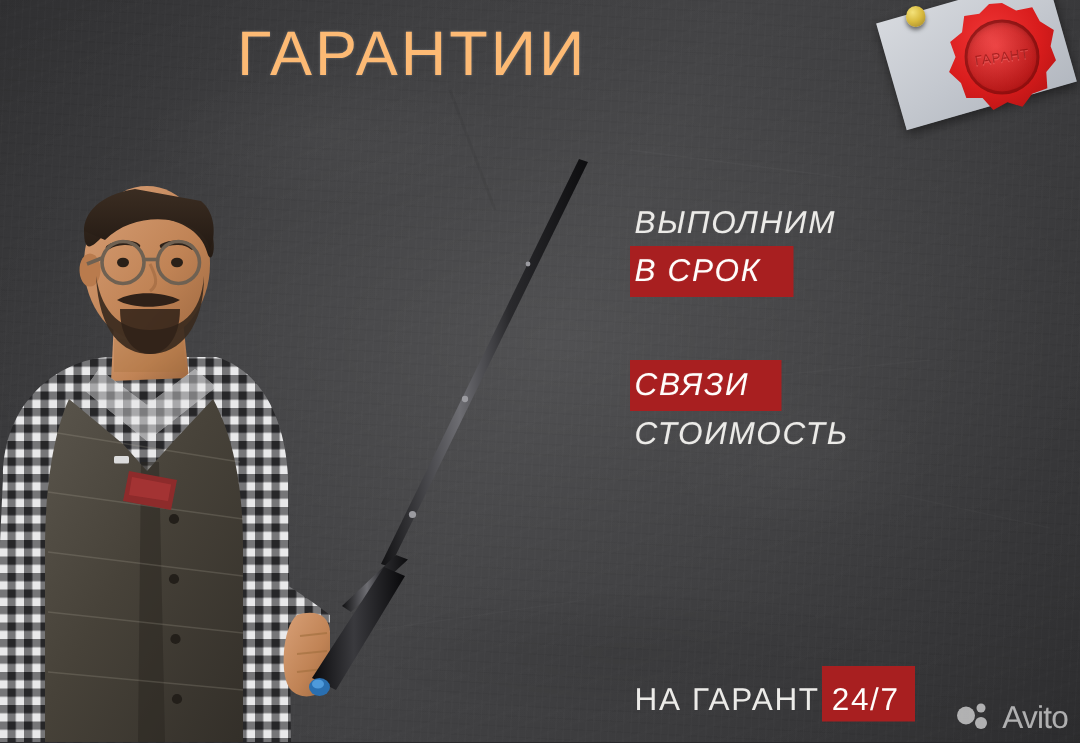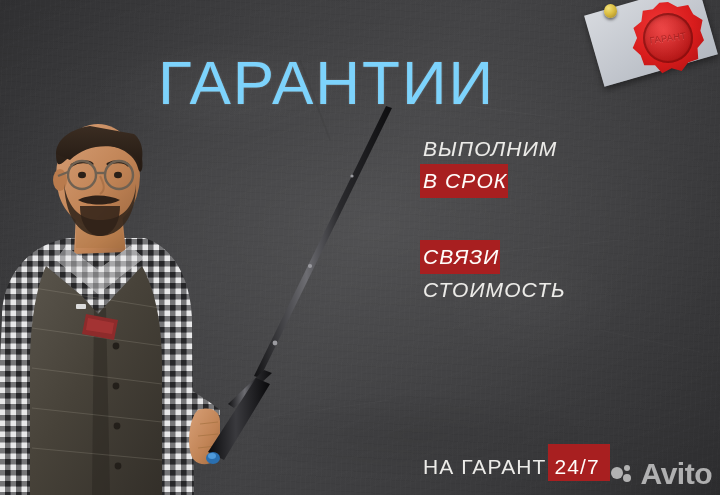--- a/index.html
+++ b/index.html
@@ -34,45 +34,44 @@
       radial-gradient(ellipse 28% 16% at 30% 18%, rgba(255,255,255,.05), rgba(0,0,0,0) 70%),
       radial-gradient(ellipse 22% 20% at 74% 62%, rgba(255,255,255,.035), rgba(0,0,0,0) 70%),
       radial-gradient(ellipse 34% 12% at 58% 88%, rgba(0,0,0,.10), rgba(0,0,0,0) 70%),
       radial-gradient(ellipse 18% 26% at 12% 70%, rgba(0,0,0,.12), rgba(0,0,0,0) 72%);
   }
   .board-scratch{position:absolute;inset:0;opacity:.35;}
 
   
   .headline{
     position:absolute;left:158px;top:15px;
-    font-size:62px;line-height:1;
+    font-size:42px;line-height:1;
     letter-spacing:2px;
-    color:#7dd3fc;
+    color:#fdba74;
     font-weight:400;
     text-shadow:0 0 2px rgba(255,255,255,.25);
-    margin-top:37px;
   }
 
   
   .copy{
     position:absolute;left:423px;top:133px;width:258px;
     color:#ecebe8;
     font-size:21px;
     letter-spacing:1.1px;
     line-height:31px;
     text-shadow:0 0 1px rgba(255,255,255,.2);
   }
   .copy .para{margin:0 0 42px 0;}
   .copy .para:last-child{margin-bottom:0;}
   .line{display:block;white-space:nowrap;font-style:italic;}
   .hl{
     display:inline-block;
     background:#a81f20;
     color:#fffdfb;
-    padding:1px 1px 2px 3px;
+    padding:1px 22px 2px 3px;
     margin-left:-3px;
     box-decoration-break:clone;
   }
   .last{position:absolute;left:423px;top:444px;width:290px;
     color:#ecebe8;font-size:21px;letter-spacing:1.1px;white-space:nowrap;}
   .last .hl{margin-left:2px;padding:11px 10px 2px 6px;}
 
   
   .card-wrap{position:absolute;left:588px;top:-14px;width:132px;height:118px;}
   .paper{
@@ -116,21 +115,21 @@
   .avito{
     position:absolute;right:8px;bottom:6px;
     display:flex;align-items:center;gap:4px;
     opacity:.62;
   }
   .avito-dots{position:relative;width:26px;height:22px;}
   .avito-dots i{position:absolute;display:block;border-radius:50%;background:#ffffff;}
   .avito-dots i:nth-child(1){left:0;top:4px;width:12px;height:12px;}
   .avito-dots i:nth-child(2){left:13px;top:2px;width:6px;height:6px;}
   .avito-dots i:nth-child(3){left:12px;top:11px;width:8px;height:8px;}
-  .avito-text{color:#ffffff;font-size:30px;font-weight:700;letter-spacing:-.5px;line-height:1;}
+  .avito-text{color:#ffffff;font-size:21px;font-weight:400;letter-spacing:-.5px;line-height:1;}
 </style>
 </head>
 <body>
 
 <div class="stage">
 
   <div class="board">
     <div class="board-grain"></div>
     <div class="board-smudge"></div>
     <svg class="board-scratch" viewBox="0 0 720 495" preserveAspectRatio="none">

